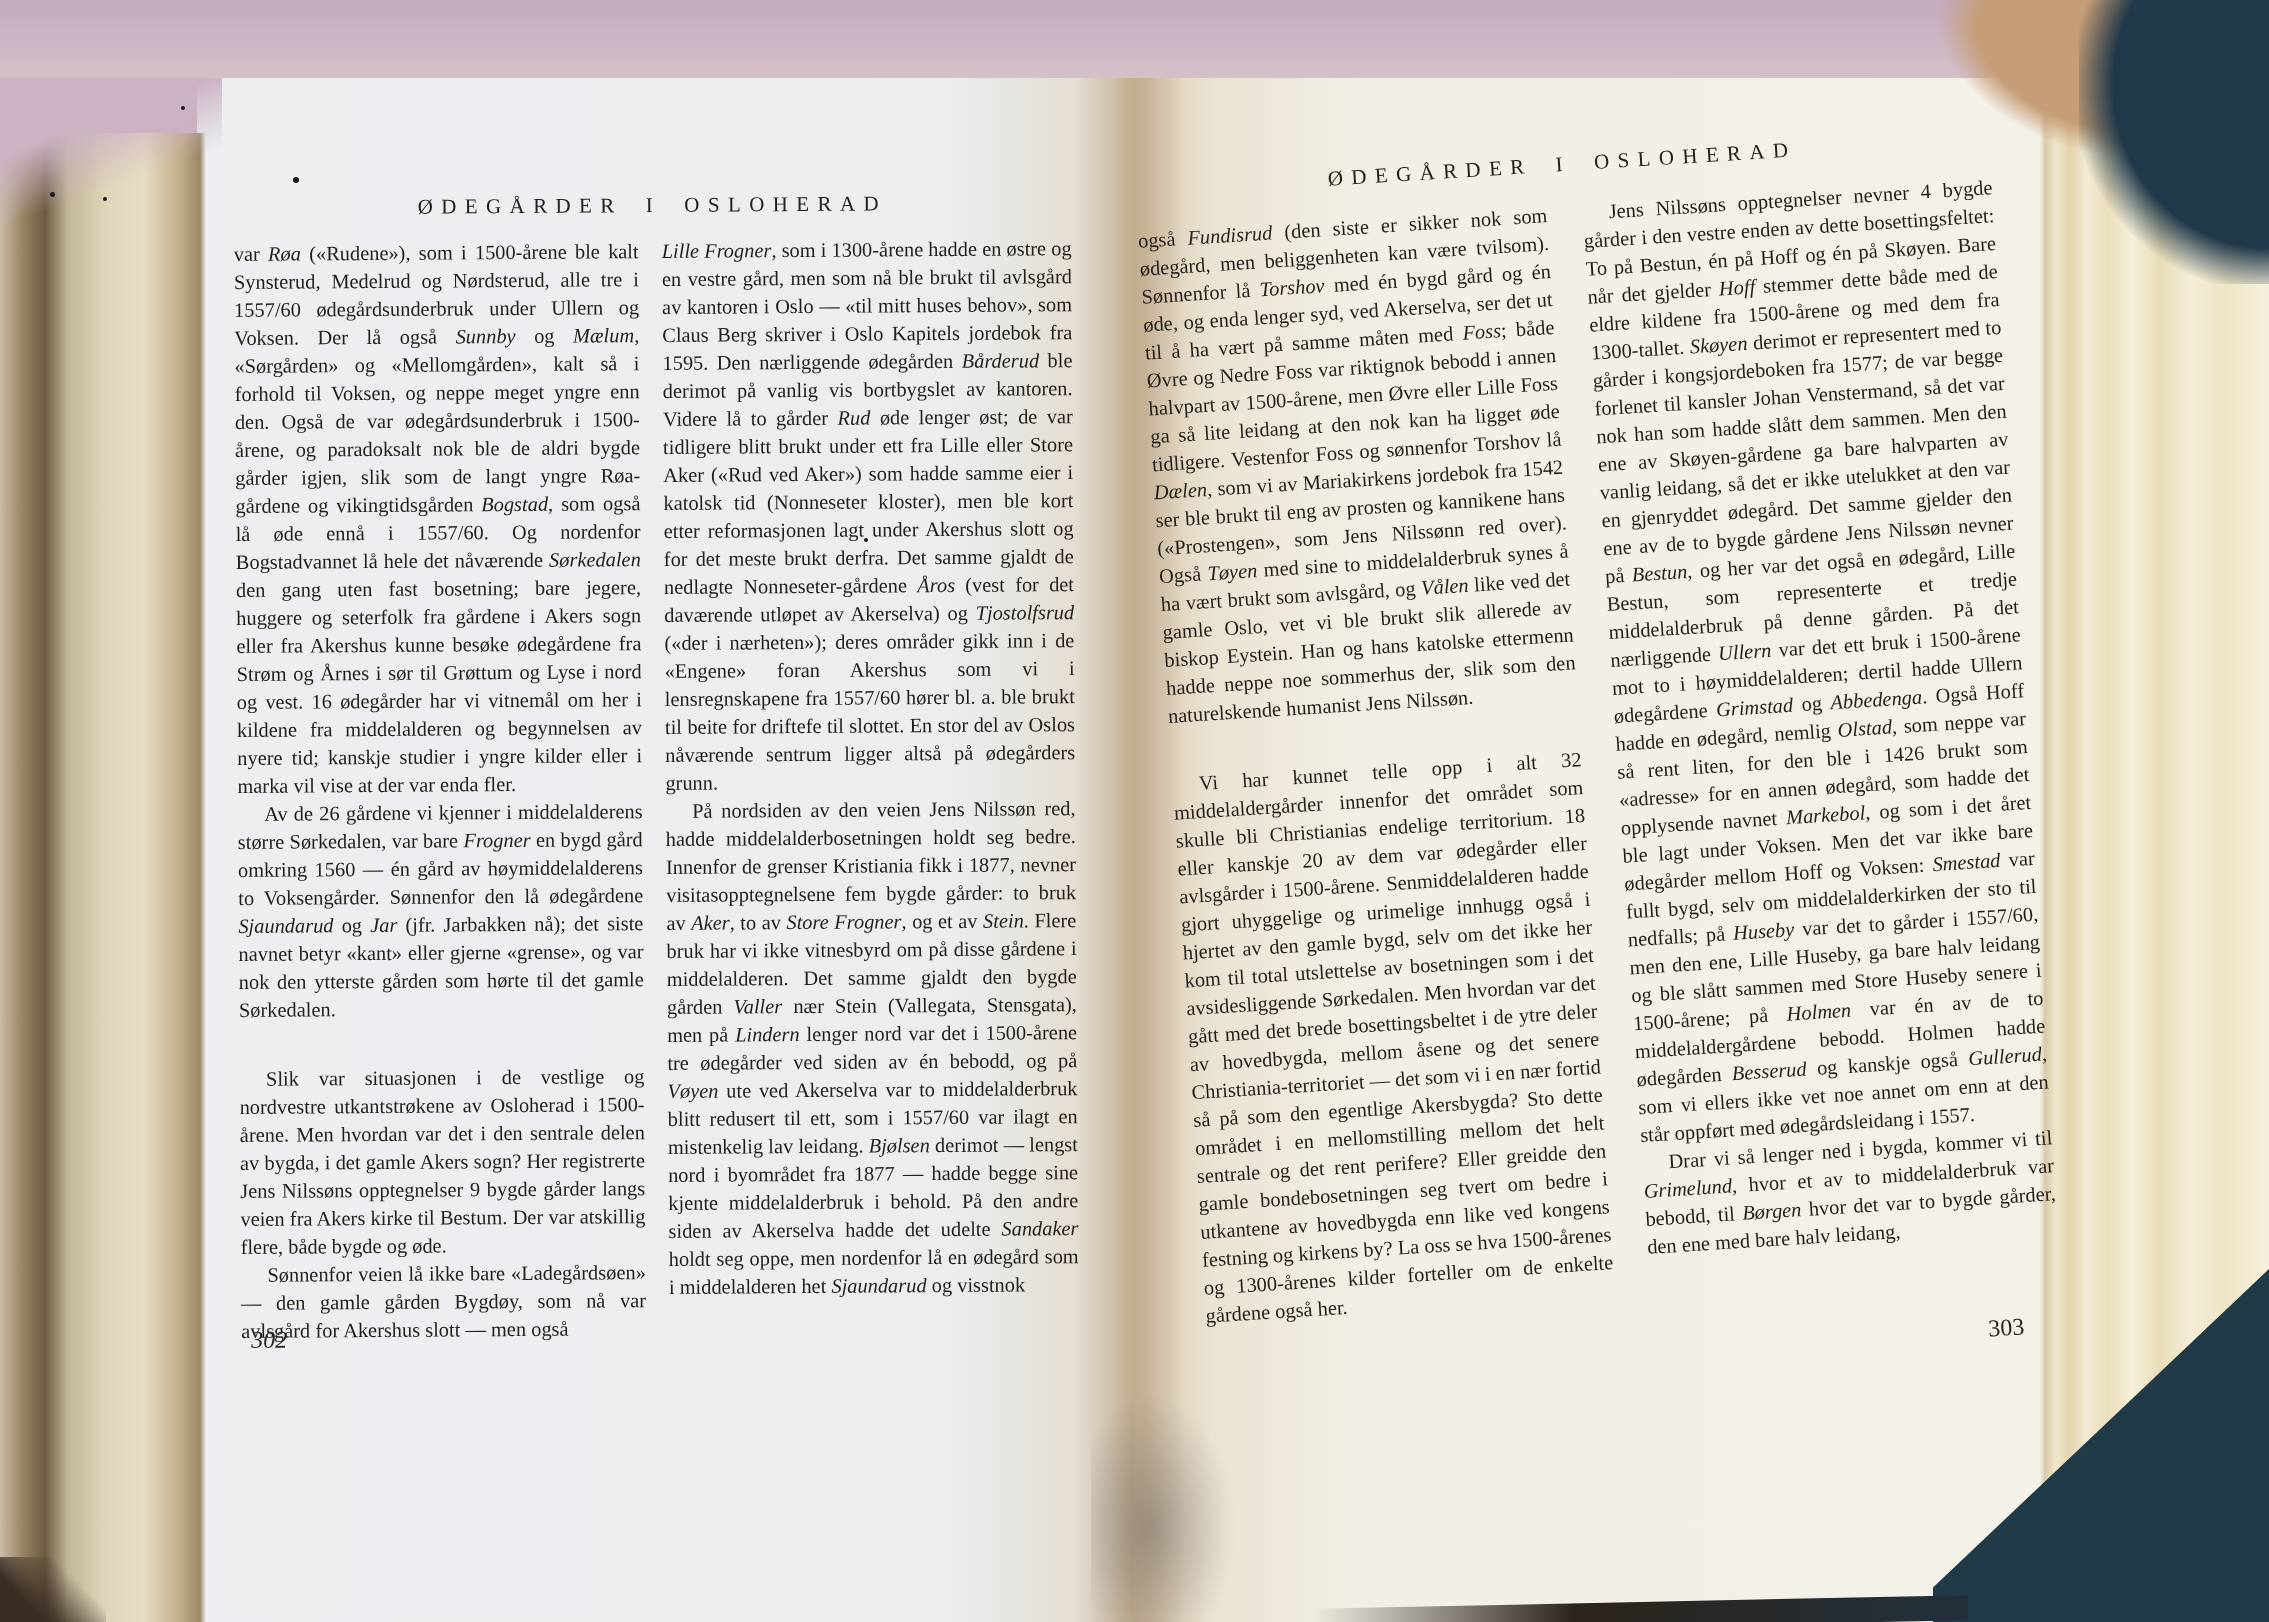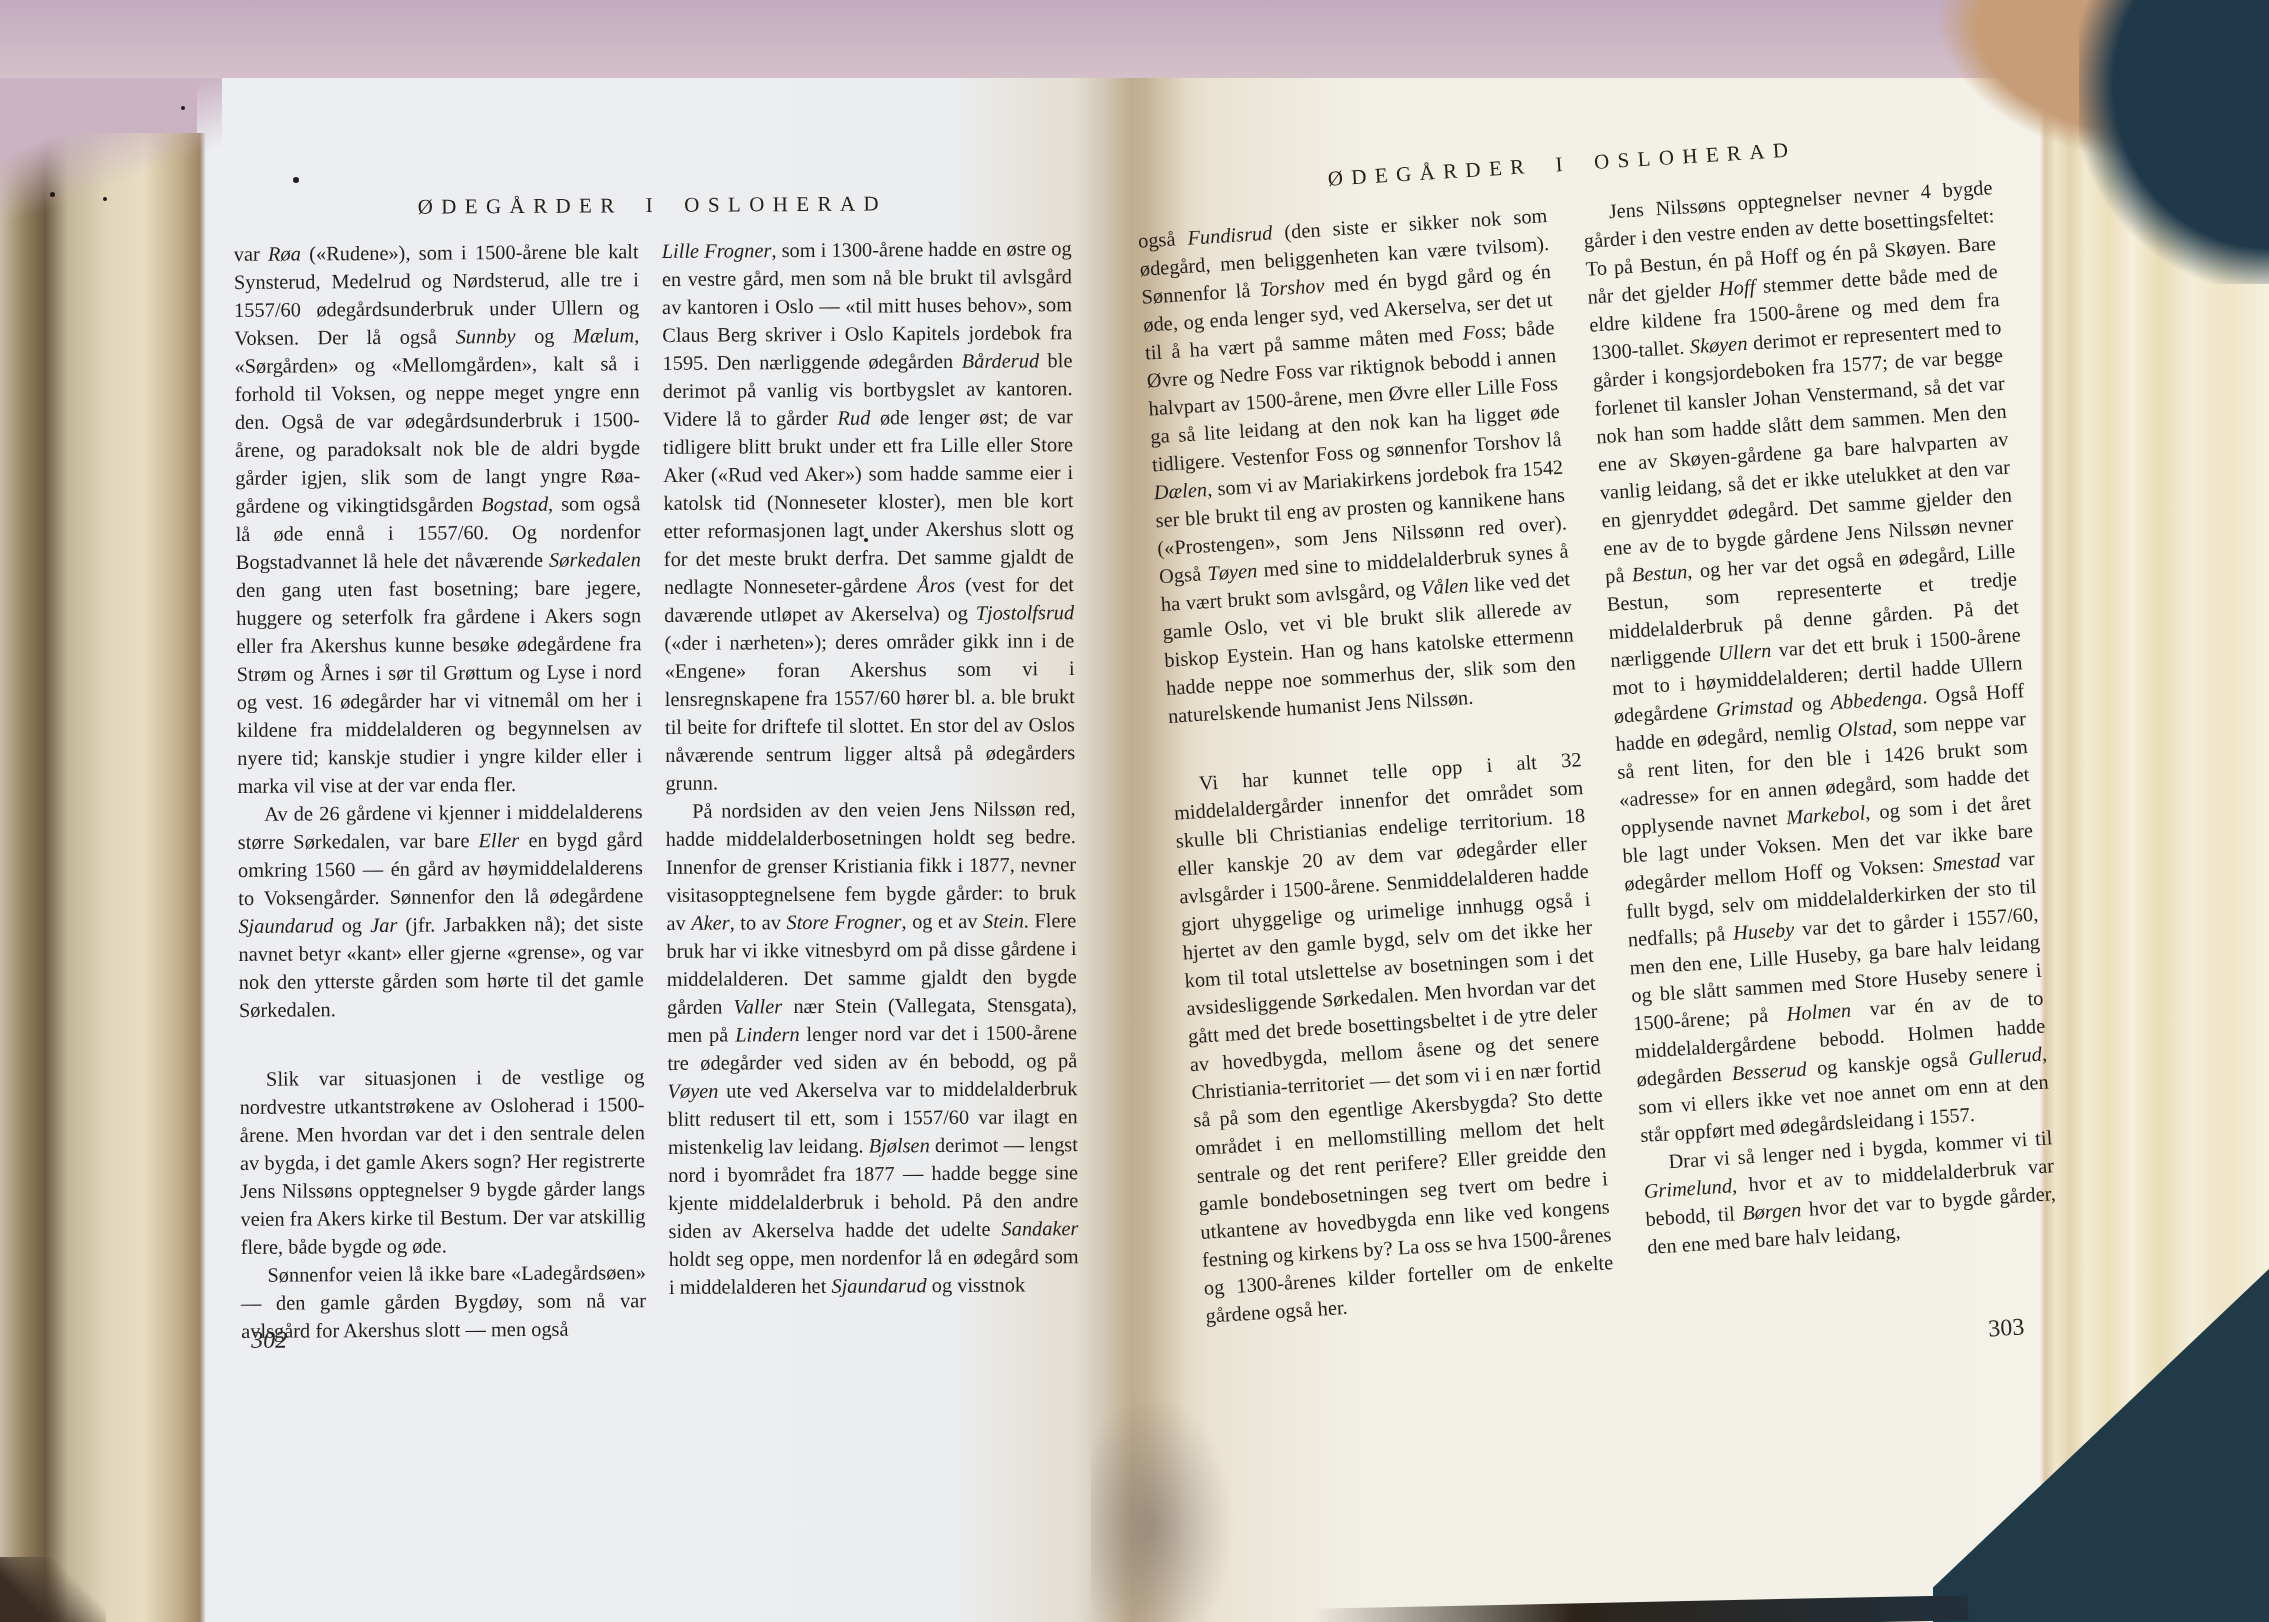--- a/index.html
+++ b/index.html
@@ -125,21 +125,21 @@
   <div class="speck s2"></div>
   <div class="speck s3"></div>
   <div class="speck s4"></div>
   <div class="speck s5"></div>
 
   <div class="page page-left">
     <div class="running-head">ØDEGÅRDER I OSLOHERAD</div>
     <div class="cols">
       <div class="col col-a">
           <p class="par">var <i>Røa</i> («Rudene»), som i 1500-årene ble kalt Synsterud, Medelrud og Nørdsterud, alle tre i 1557/60 ødegårdsunderbruk under Ullern og Voksen. Der lå også <i>Sunnby</i> og <i>Mælum</i>, «Sørgården» og «Mellomgården», kalt så i forhold til Voksen, og neppe meget yngre enn den. Også de var ødegårdsunderbruk i 1500-årene, og paradoksalt nok ble de aldri bygde gårder igjen, slik som de langt yngre Røa-gårdene og vikingtidsgården <i>Bogstad</i>, som også lå øde ennå i 1557/60. Og nordenfor Bogstadvannet lå hele det nåværende <i>Sørkedalen</i> den gang uten fast bosetning; bare jegere, huggere og seterfolk fra gårdene i Akers sogn eller fra Akershus kunne besøke ødegårdene fra Strøm og Årnes i sør til Grøttum og Lyse i nord og vest. 16 ødegårder har vi vitnemål om her i kildene fra middelalderen og begynnelsen av nyere tid; kanskje studier i yngre kilder eller i marka vil vise at der var enda fler.</p>
-          <p class="par indent">Av de 26 gårdene vi kjenner i middelalderens større Sørkedalen, var bare <i>Eller</i> en bygd gård omkring 1560 — én gård av høymiddelalderens to Voksengårder. Sønnenfor den lå ødegårdene <i>Sjaundarud</i> og <i>Jar</i> (jfr. Jarbakken nå); det siste navnet betyr «kant» eller gjerne «grense», og var nok den ytterste gården som hørte til det gamle Sørkedalen.</p>
+          <p class="par indent">Av de 26 gårdene vi kjenner i middelalderens større Sørkedalen, var bare <i>Frogner</i> en bygd gård omkring 1560 — én gård av høymiddelalderens to Voksengårder. Sønnenfor den lå ødegårdene <i>Sjaundarud</i> og <i>Jar</i> (jfr. Jarbakken nå); det siste navnet betyr «kant» eller gjerne «grense», og var nok den ytterste gården som hørte til det gamle Sørkedalen.</p>
           <p class="par indent gap">Slik var situasjonen i de vestlige og nordvestre utkantstrøkene av Osloherad i 1500-årene. Men hvordan var det i den sentrale delen av bygda, i det gamle Akers sogn? Her registrerte Jens Nilssøns opptegnelser 9 bygde gårder langs veien fra Akers kirke til Bestum. Der var atskillig flere, både bygde og øde.</p>
           <p class="par indent">Sønnenfor veien lå ikke bare «Ladegårdsøen» — den gamle gården Bygdøy, som nå var avlsgård for Akershus slott — men også</p>
         </div>
       <div class="col col-b">
           <p class="par"><i>Lille Frogner</i>, som i 1300-årene hadde en østre og en vestre gård, men som nå ble brukt til avlsgård av kantoren i Oslo — «til mitt huses behov», som Claus Berg skriver i Oslo Kapitels jordebok fra 1595. Den nærliggende ødegården <i>Bårderud</i> ble derimot på vanlig vis bortbygslet av kantoren. Videre lå to gårder <i>Rud</i> øde lenger øst; de var tidligere blitt brukt under ett fra Lille eller Store Aker («Rud ved Aker») som hadde samme eier i katolsk tid (Nonneseter kloster), men ble kort etter reformasjonen lagt under Akershus slott og for det meste brukt derfra. Det samme gjaldt de nedlagte Nonneseter-gårdene <i>Åros</i> (vest for det daværende utløpet av Akerselva) og <i>Tjostolfsrud</i> («der i nærheten»); deres områder gikk inn i de «Engene» foran Akershus som vi i lensregnskapene fra 1557/60 hører bl. a. ble brukt til beite for driftefe til slottet. En stor del av Oslos nåværende sentrum ligger altså på ødegårders grunn.</p>
           <p class="par indent">På nordsiden av den veien Jens Nilssøn red, hadde middelalderbosetningen holdt seg bedre. Innenfor de grenser Kristiania fikk i 1877, nevner visitasopptegnelsene fem bygde gårder: to bruk av <i>Aker</i>, to av <i>Store Frogner</i>, og et av <i>Stein</i>. Flere bruk har vi ikke vitnesbyrd om på disse gårdene i middelalderen. Det samme gjaldt den bygde gården <i>Valler</i> nær Stein (Vallegata, Stensgata), men på <i>Lindern</i> lenger nord var det i 1500-årene tre ødegårder ved siden av én bebodd, og på <i>Vøyen</i> ute ved Akerselva var to middelalderbruk blitt redusert til ett, som i 1557/60 var ilagt en mistenkelig lav leidang. <i>Bjølsen</i> derimot — lengst nord i byområdet fra 1877 — hadde begge sine kjente middelalderbruk i behold. På den andre siden av Akerselva hadde det udelte <i>Sandaker</i> holdt seg oppe, men nordenfor lå en ødegård som i middelalderen het <i>Sjaundarud</i> og visstnok</p>
         </div>
     </div>
     <div class="pageno">302</div>
   </div>

